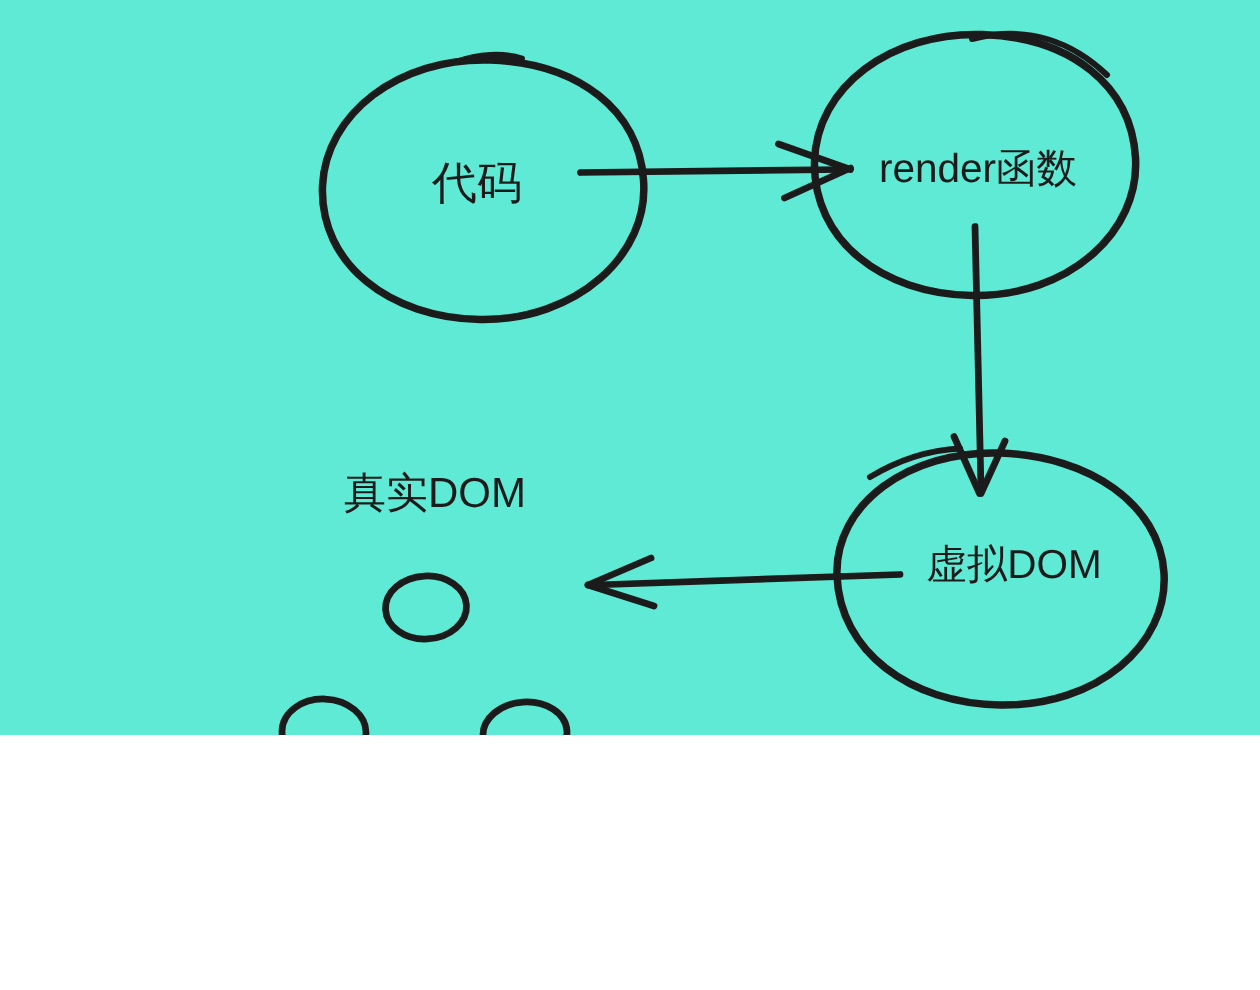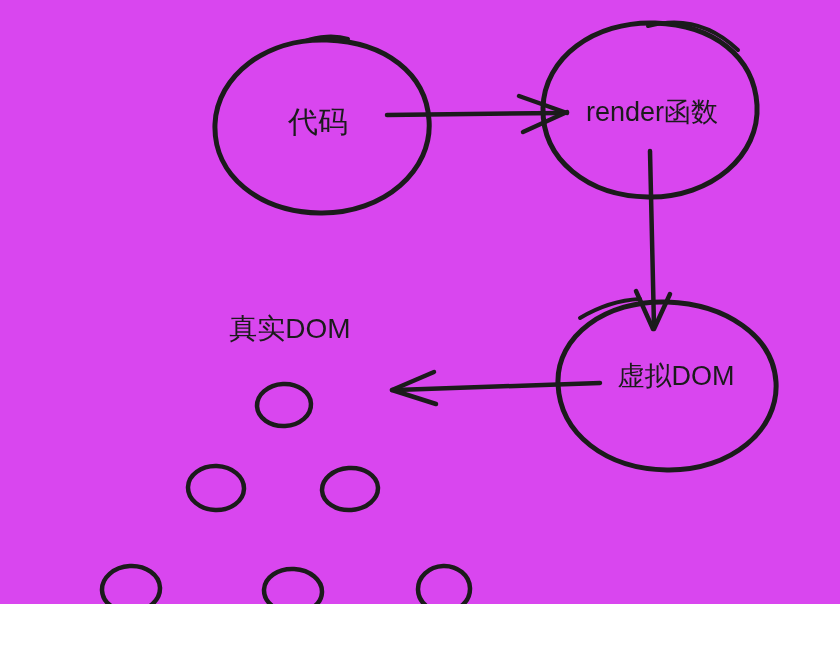--- a/index.html
+++ b/index.html
@@ -3,22 +3,22 @@
 <meta charset="utf-8">
 <style>
   html, body {
     margin: 0;
     padding: 0;
     background: #ffffff;
   }
   .canvas {
     position: relative;
     width: 840px;
-    height: 604px;
-    background: #d946ef;
+    height: 490px;
+    background: #5eead4;
     overflow: hidden;
   }
   svg { display: block; }
   .shape {
     fill: none;
     stroke-linecap: round;
     stroke-linejoin: round;
   }
   .node-label {
     font-family: "Liberation Sans", "DejaVu Sans", sans-serif;

